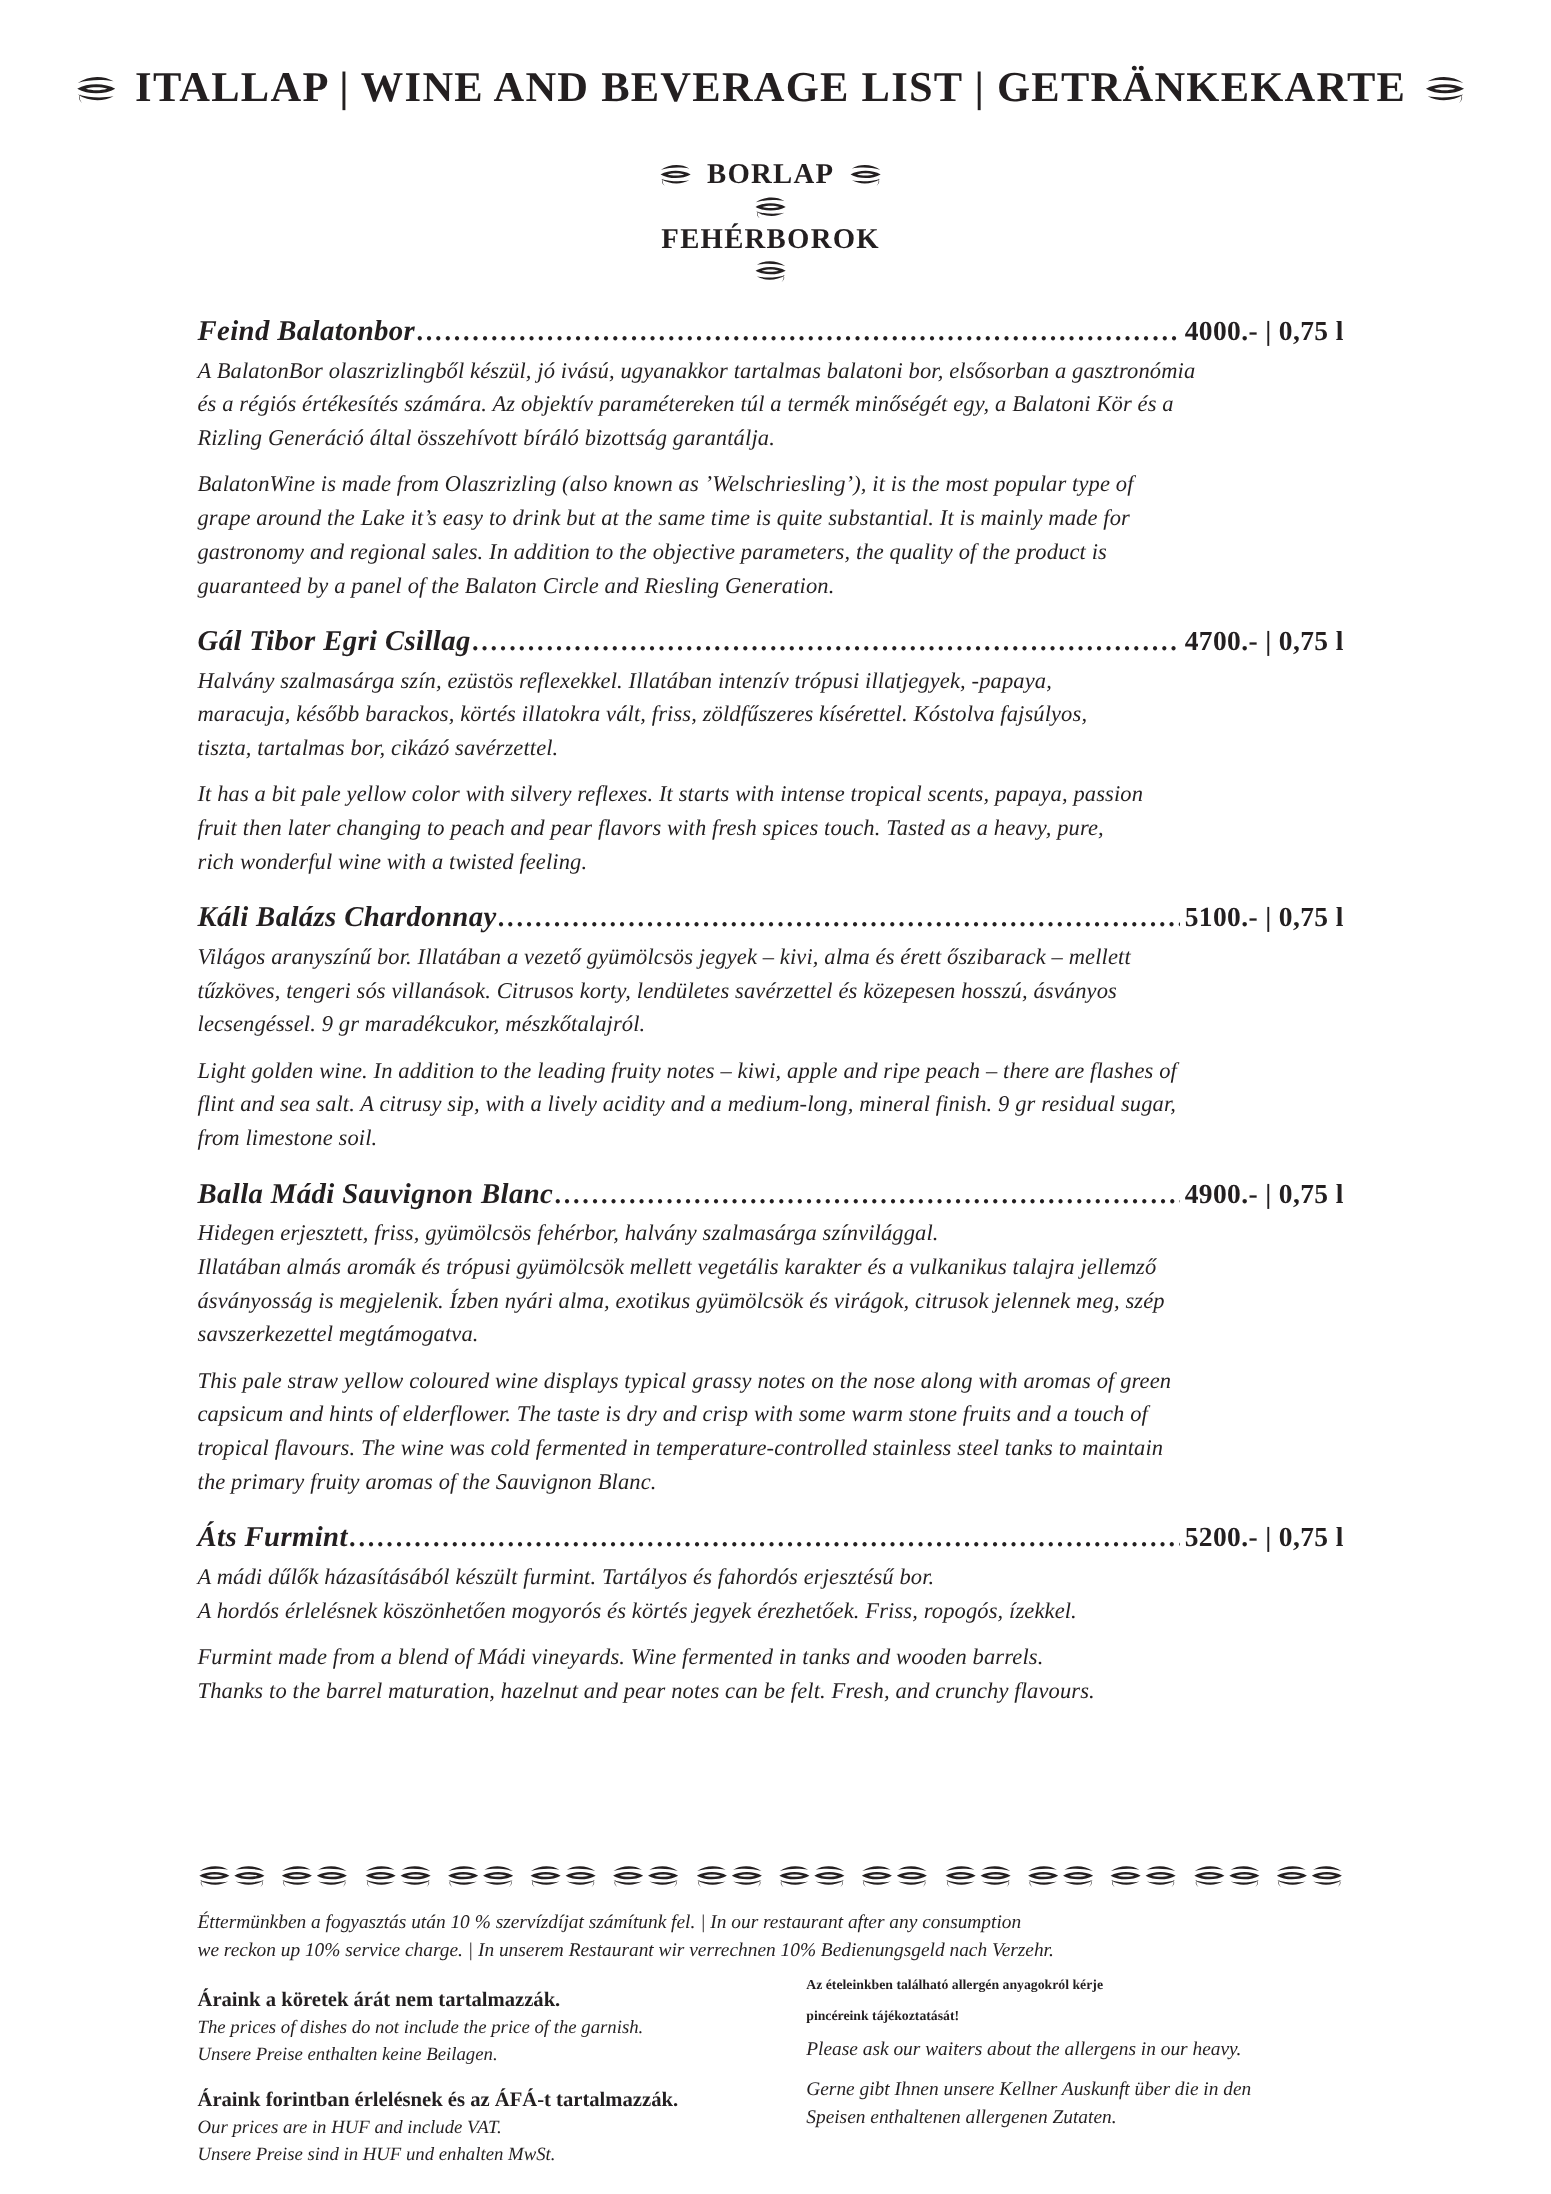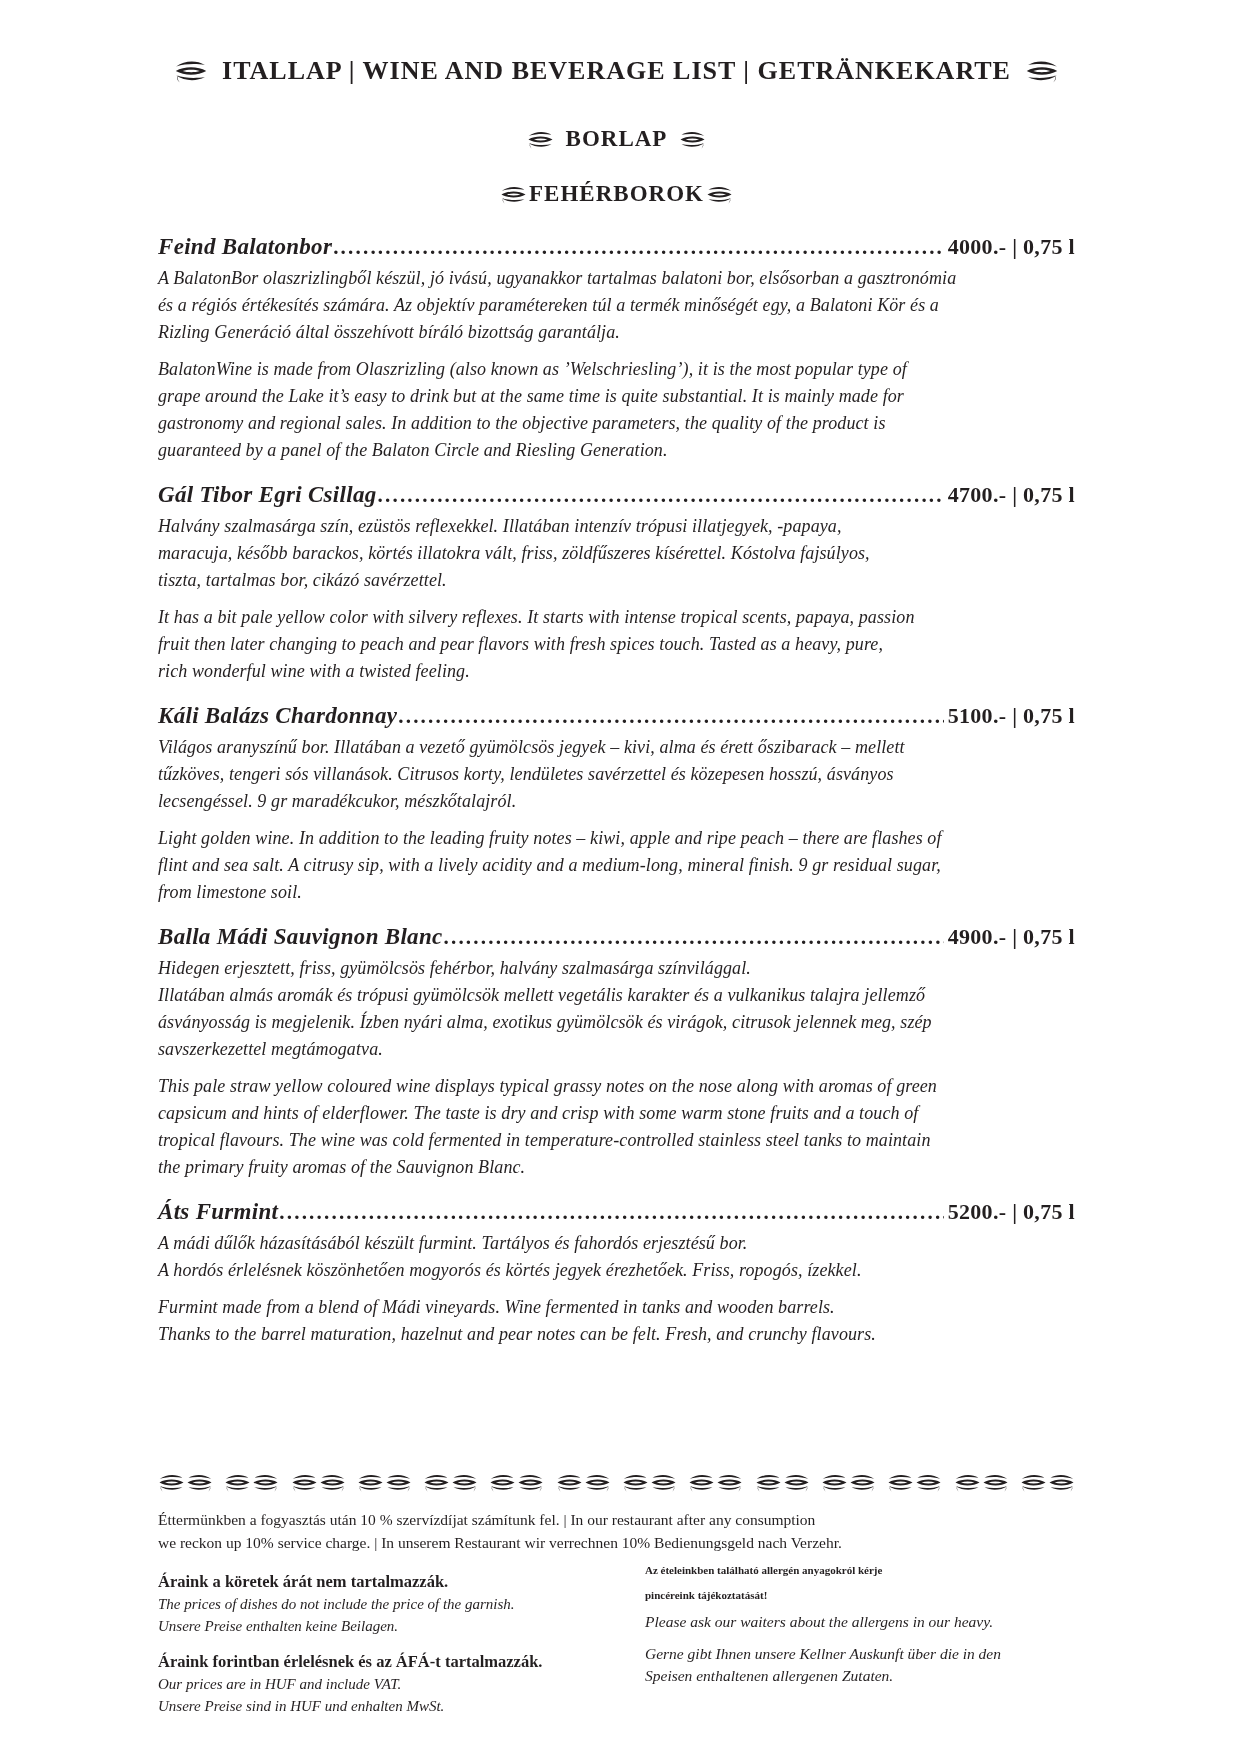--- a/index.html
+++ b/index.html
@@ -21,23 +21,23 @@
   .orn { width: 34px; height: 24px; fill: #231f20; flex: 0 0 auto; }
   .orn.mirror { transform: scaleX(-1); }
   .orn.small { width: 27px; height: 19px; }
   svg.defs { position: absolute; width: 0; height: 0; overflow: hidden; }
 
   
   .main-title, .section-title, .subsection-title {
     display: flex; align-items: center; justify-content: center;
     font-weight: bold; letter-spacing: 1px; white-space: nowrap;
   }
-  .main-title { font-size: 26px; line-height: 30px; gap: 14px; }
+  .main-title { font-size: 34px; line-height: 30px; gap: 14px; }
   .section-title { margin-top: 40px; font-size: 23px; line-height: 26px; gap: 12px; }
-  .subsection-title { margin-top: 28px; font-size: 23px; line-height: 28px; gap: 2px; }
+  .subsection-title { margin-top: 4px; font-size: 23px; line-height: 28px; gap: 2px; flex-direction: column; }
 
   
   main { display: block; margin-top: 24px; }
   .wine-entry + .wine-entry { margin-top: 16px; }
 
   .title-row {
     display: flex; align-items: baseline;
     font-weight: bold; font-size: 23px; line-height: 30px;
     margin-bottom: 3px;
   }
@@ -60,21 +60,21 @@
 
   
   footer { margin-top: 120px; }
   .ornament-row {
     display: flex; justify-content: space-between; align-items: center;
     width: 100%; height: 28px;
   }
   .orn-pair { display: flex; align-items: center; gap: 1px; }
 
   .service-note {
-    margin: 12px 0 0 0; 
+    margin: 12px 0 0 0; font-style: italic;
     font-size: 15.5px; line-height: 23px; white-space: pre-line;
   }
 
   .cols { display: flex; margin-top: 4px; }
   .col-left  { width: 487px; flex: 0 0 auto; box-sizing: border-box; padding-top: 12px; }
   .col-right { flex: 1 1 auto; }
 
   .note-block + .note-block { margin-top: 13px; }
   .note-title { margin: 0; font-weight: bold; font-size: 16.5px; line-height: 23px; white-space: pre-line; }
   .note-lines { margin: 1px 0 0 0; font-style: italic; font-size: 15px; line-height: 21.5px; white-space: pre-line; }

